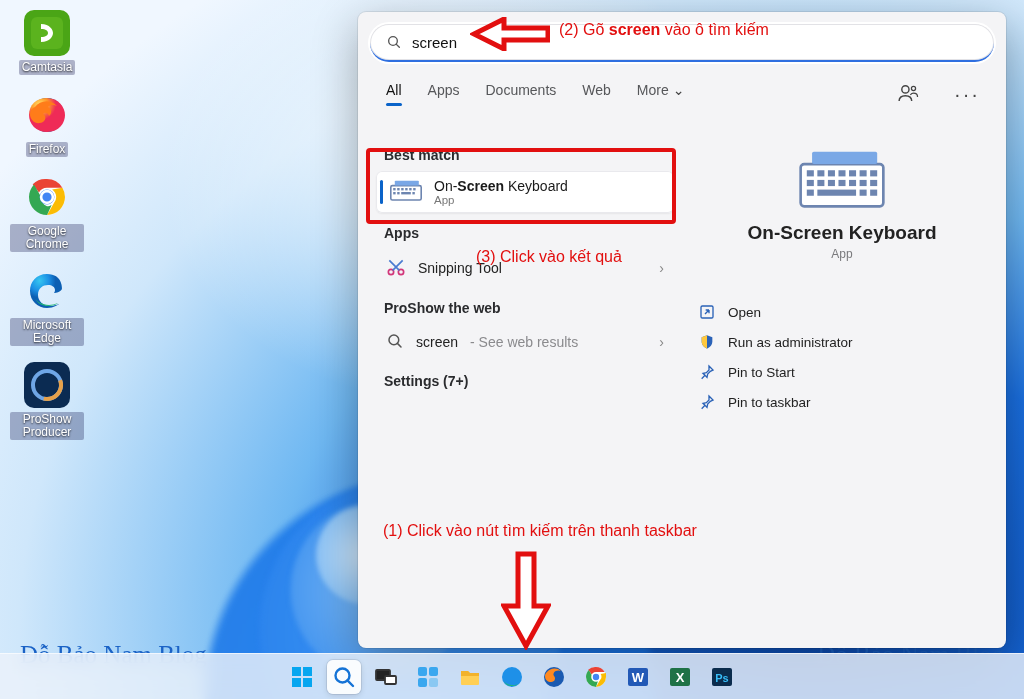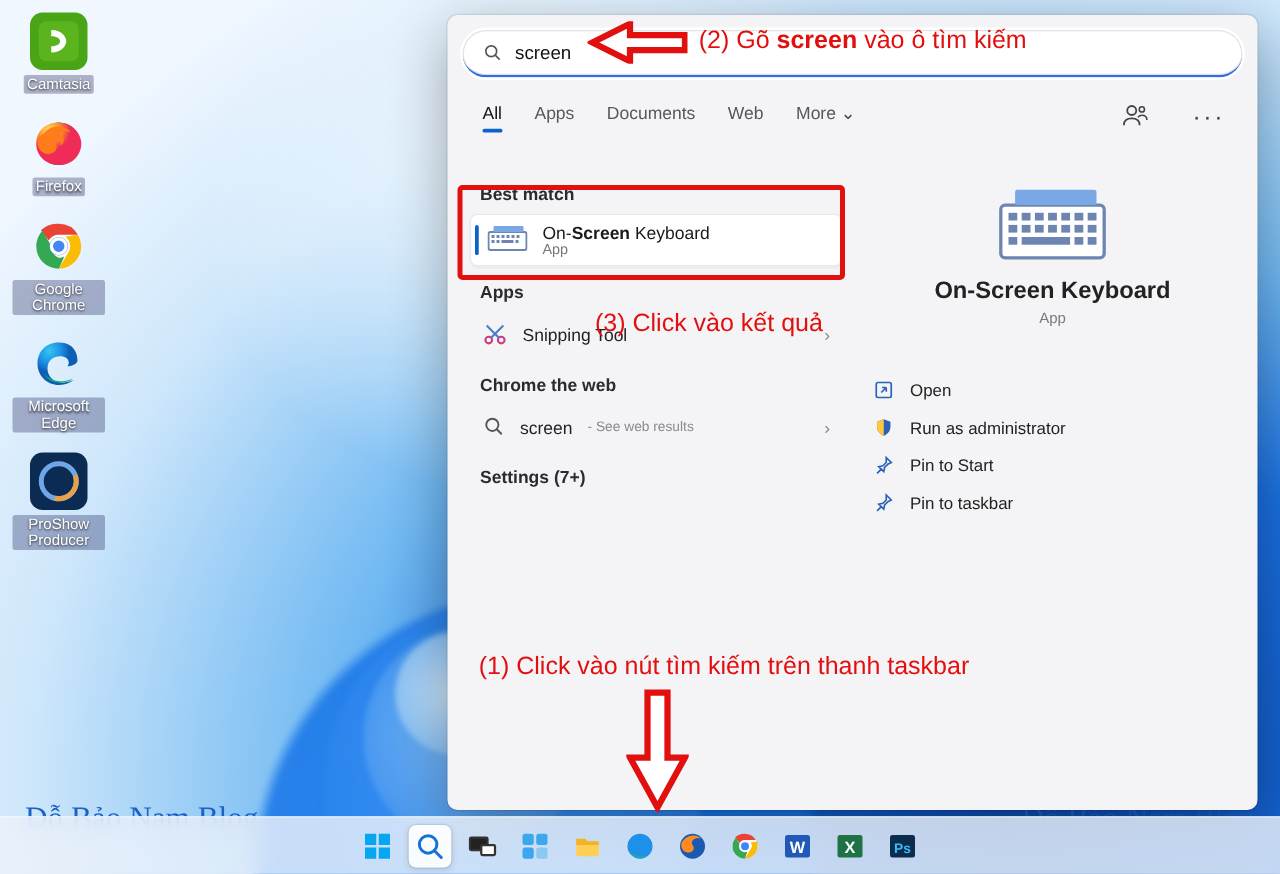--- a/index.html
+++ b/index.html
@@ -71,35 +71,35 @@
   .best .txt .t1 b{font-weight:600;}
   .best .txt .t2{font-size:11.5px;color:#777;}
   .kbdico{display:inline-block;width:32px;height:24px;position:relative;}
   
   .kbdico svg{width:32px;height:24px;}
 
   .row{
     display:flex;align-items:center;gap:12px;padding:8px 10px;font-size:14px;color:#222;border-radius:6px;
   }
   .row .chev{margin-left:auto;color:#888;font-size:14px;}
-  .row .sub{color:#8a8a8d;font-size:11px;}
+  .row .sub{color:#8a8a8d;font-size:14px;}
 
   .preview{
     text-align:center;
   }
   .preview .big{margin:12px auto 10px;width:88px;height:62px;}
   .preview h2{font-size:19px;font-weight:600;color:#222;margin-top:8px;}
   .preview .sub{font-size:12px;color:#7a7a7d;margin-top:3px;}
 
   .actions{margin-top:36px;}
   .actions .row{font-size:13.5px;color:#222;padding:7px 6px;}
   .actions .row .ic{width:18px;display:flex;justify-content:center;color:#2a62b7;}
 
   
-  .note{position:absolute;font-family:Arial,Helvetica,sans-serif;color:#e20f0f;font-size:20px;white-space:nowrap;}
+  .note{position:absolute;font-family:Arial,Helvetica,sans-serif;color:#e20f0f;font-size:16px;white-space:nowrap;}
   .note b{font-weight:700;}
   .hilite{position:absolute;border:4px solid #e20f0f;border-radius:4px;pointer-events:none;}
 
   .big-arrow{position:absolute;}
   .big-arrow svg{display:block;}
 
   
   .taskbar{
     position:absolute;left:0;right:0;bottom:0;height:46px;
     background:rgba(235,242,250,.82);
@@ -266,21 +266,21 @@
             <svg width="20" height="20" viewBox="0 0 24 24">
                 <circle cx="6" cy="18" r="3.2" fill="none" stroke="#d2377b" stroke-width="2"></circle>
                 <circle cx="18" cy="18" r="3.2" fill="none" stroke="#d2377b" stroke-width="2"></circle>
                 <path d="M8 16 20 4M16 16 4 4" stroke="#4a7bd1" stroke-width="2" fill="none"></path>
               </svg>
           </span>
           <span>Snipping Tool</span>
           <span class="chev">›</span>
         </div>
 
-        <div class="sect-title">Chrome the web</div>
+        <div class="sect-title">ProShow the web</div>
 
         <div class="row">
           <span>
             <svg width="18" height="18" viewBox="0 0 24 24">
                 <circle cx="10.5" cy="10.5" r="6.5" fill="none" stroke="#555" stroke-width="2"></circle>
                 <line x1="20" y1="20" x2="15.2" y2="15.2" stroke="#555" stroke-width="2" stroke-linecap="round"></line>
               </svg>
           </span>
           <span>screen</span>
           <span class="sub"> - See web results</span>

